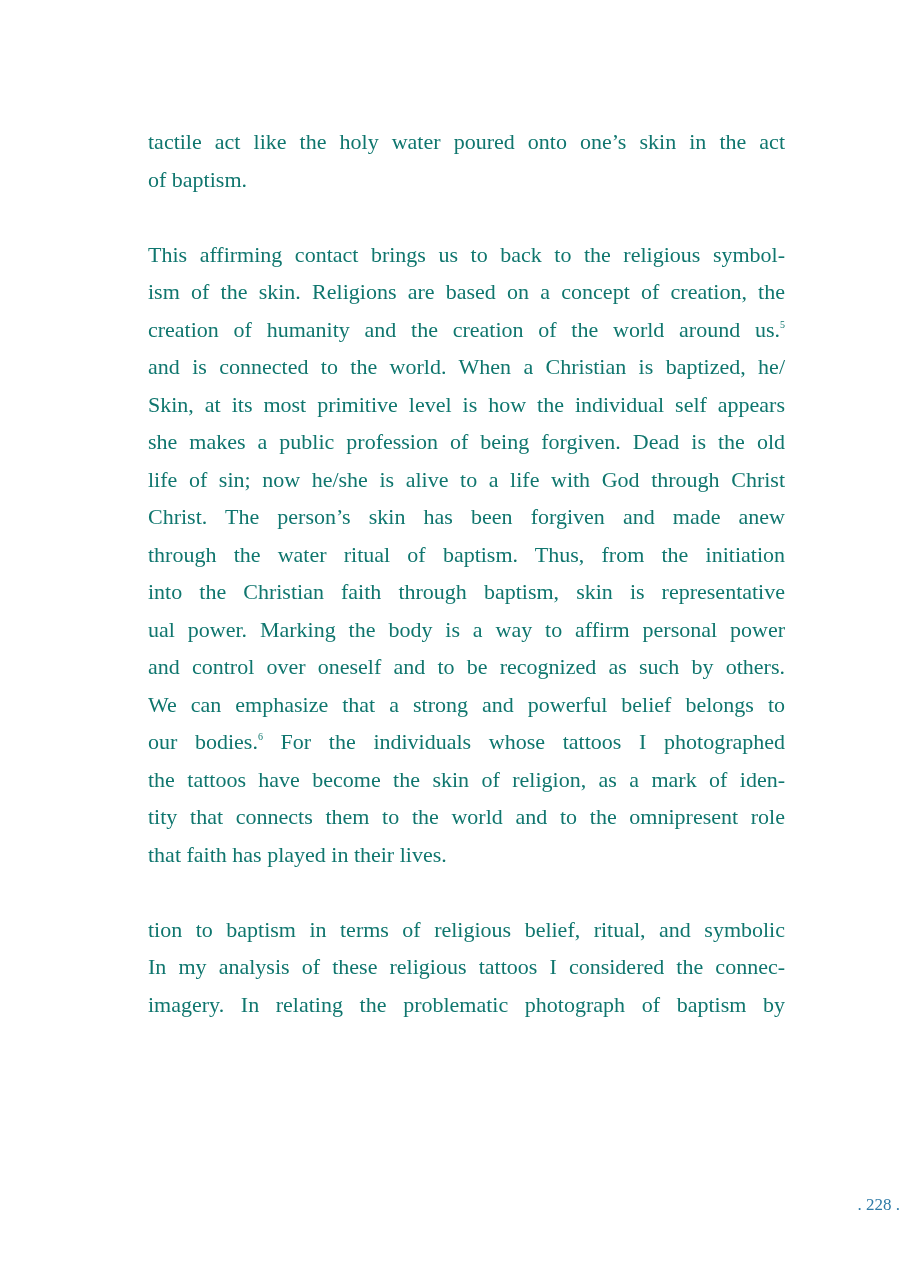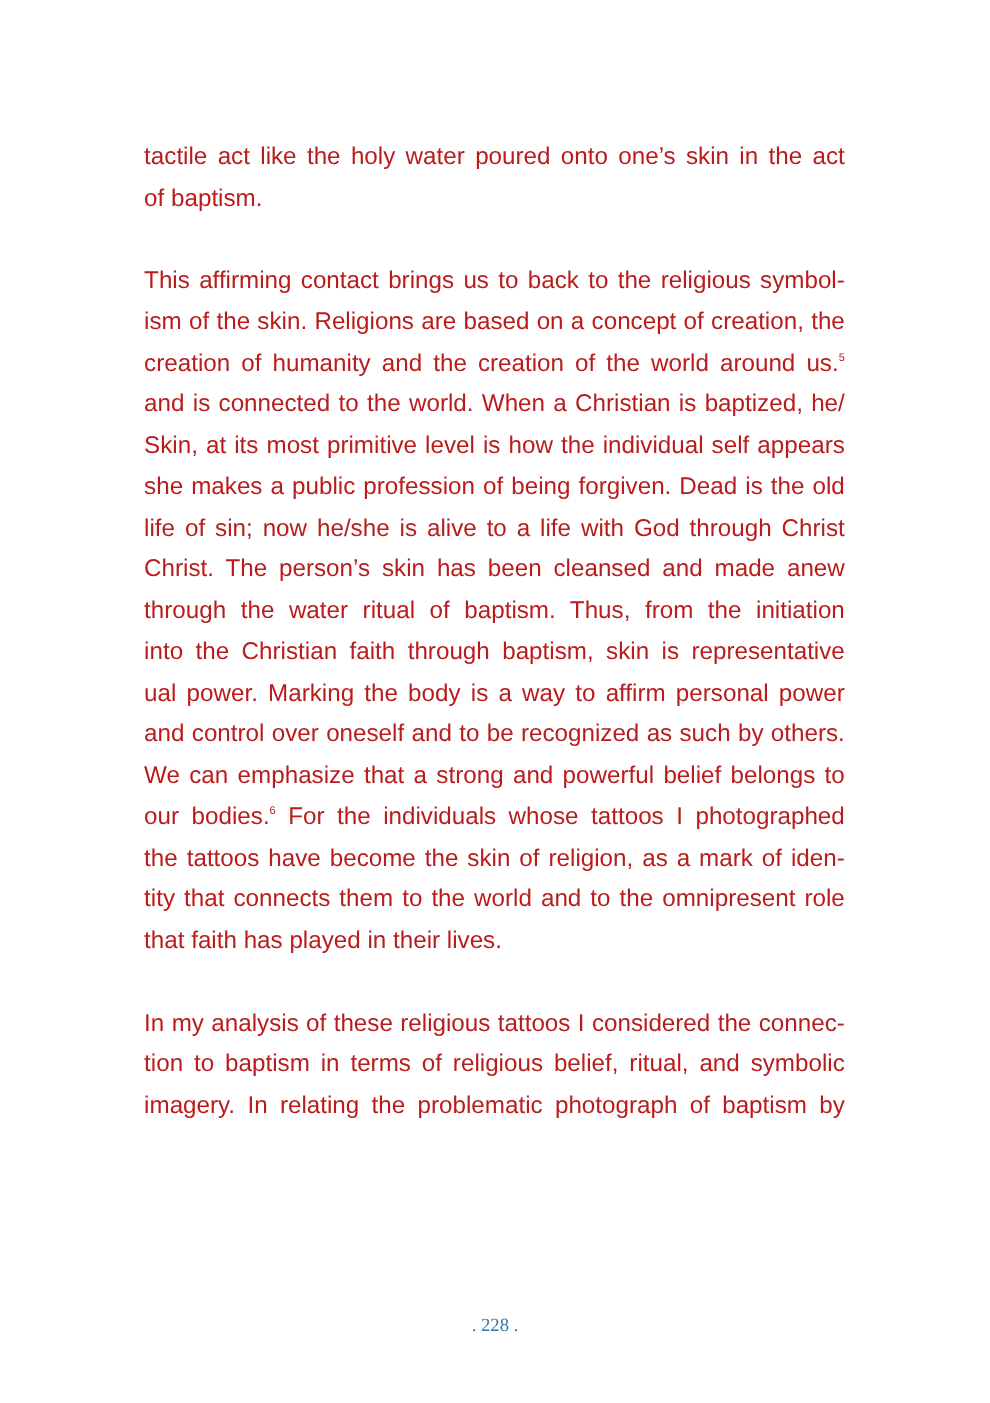--- a/index.html
+++ b/index.html
@@ -1,44 +1,44 @@
 <!DOCTYPE html>
 <html><head>
   <meta charset="utf-8">
   <style>
     html, body { margin: 0; padding: 0; background: #ffffff; }
     body { width: 900px; height: 1275px; position: relative; overflow: hidden; }
     .page-body {
       position: absolute;
-      left: 131px;
+      left: 148px;
       top: 123px;
       width: 637px;
-      font-family: Liberation Sans, sans-serif;
+      font-family: Liberation Serif, serif;
       font-size: 22px;
       line-height: 37.5px;
-      color: #b91c1c;
+      color: #0f766e;
       text-align: justify;
       hyphens: manual;
     }
     .line {
       display: block;
       white-space: nowrap;
       text-align: justify;
       text-align-last: justify;
       height: 37.5px;
     }
     .line.last { text-align-last: left; }
     .para-gap { height: 37.5px; }
     sup.fn { font-size: 10px; vertical-align: 9px; line-height: 0; }
     em { font-style: italic; }
     .page-number {
       position: absolute;
       left: 0; right: 0;
       top: 1195px;
-      text-align: center;
+      text-align: right;
       font-family: "Liberation Serif", "DejaVu Serif", serif;
       font-size: 17px;
       color: #2e7aa6;
     }
   </style>
 </head>
 <body>
 
 <div class="page-body">
   <div>
@@ -48,33 +48,33 @@
   <div class="para-gap"></div>
 
   <div>
     <span class="line">This affirming contact brings us to back to the religious symbol-</span>
     <span class="line">ism of the skin. Religions are based on a concept of creation, the</span>
     <span class="line"><span>creation of humanity and the creation of the world around us.</span><sup class="fn">5</sup></span>
     <span class="line">and is connected to the world. When a Christian is baptized, he/</span>
     <span class="line">Skin, at its most primitive level is how the individual self appears</span>
     <span class="line">she makes a public profession of being forgiven. Dead is the old</span>
     <span class="line">life of sin; now he/she is alive to a life with God through Christ</span>
-    <span class="line">Christ. The person’s skin has been cleansed and made anew</span>
+    <span class="line">Christ. The person’s skin has been forgiven and made anew</span>
     <span class="line">through the water ritual of baptism. Thus, from the initiation</span>
     <span class="line">into the Christian faith through baptism, skin is representative</span>
     <span class="line">ual power. Marking the body is a way to affirm personal power</span>
     <span class="line">and control over oneself and to be recognized as such by others.</span>
     <span class="line">We can emphasize that a strong and powerful belief belongs to</span>
     <span class="line"><span>our bodies.</span><sup class="fn">6</sup><span> For the individuals whose tattoos I photographed</span></span>
     <span class="line">the tattoos have become the skin of religion, as a mark of iden-</span>
     <span class="line">tity that connects them to the world and to the omnipresent role</span>
     <span class="line last">that faith has played in their lives.</span>
   </div>
   <div class="para-gap"></div>
 
   <div>
+    <span class="line">tion to baptism in terms of religious belief, ritual, and symbolic</span>
     <span class="line">In my analysis of these religious tattoos I considered the connec-</span>
-    <span class="line">tion to baptism in terms of religious belief, ritual, and symbolic</span>
     <span class="line">imagery. In relating the problematic photograph of baptism by</span>
   </div>
 </div>
 
 <div class="page-number">. 228 .</div>
 
 </body></html>

